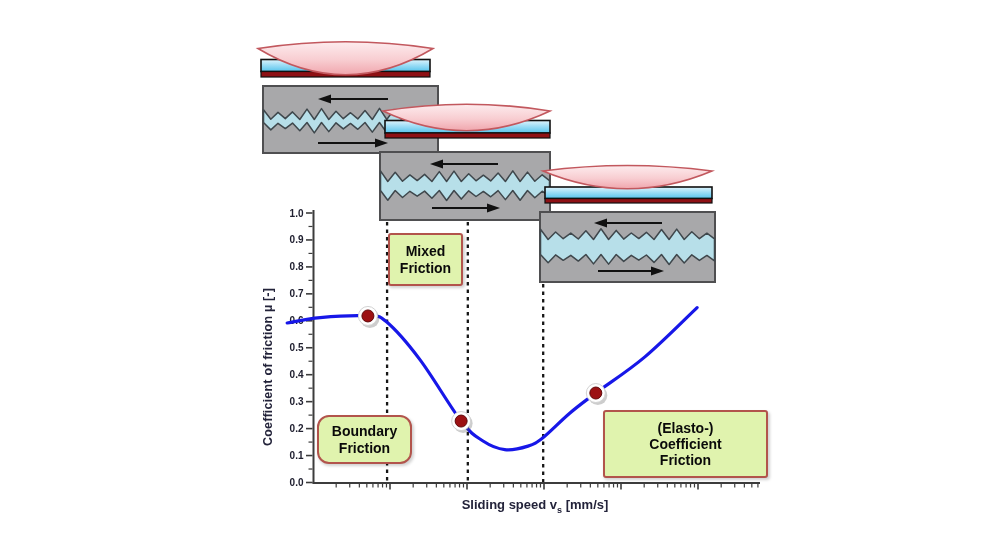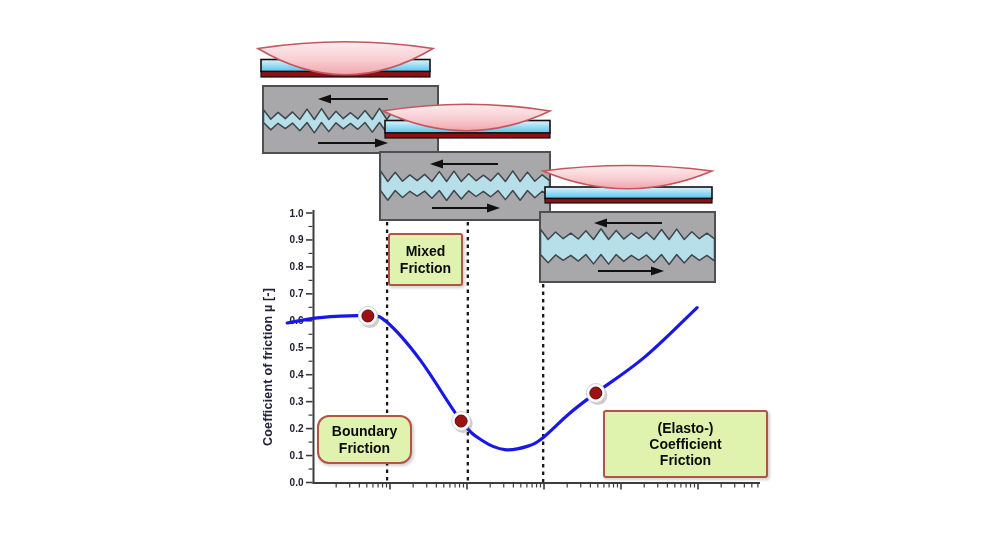--- a/index.html
+++ b/index.html
@@ -201,13 +201,14 @@
     <div>Mixed</div>
     <div>Friction</div>
   </div>
   <div class="rbox elasto">
     <div>(Elasto-)</div>
     <div>Coefficient</div>
     <div>Friction</div>
   </div>
 
   <div class="ylab">Coefficient of friction µ [-]</div>
+  <div class="xlab"><span>Sliding speed v</span><sub>s</sub><span> [mm/s]</span></div>
 </div>
 
 </body></html>

